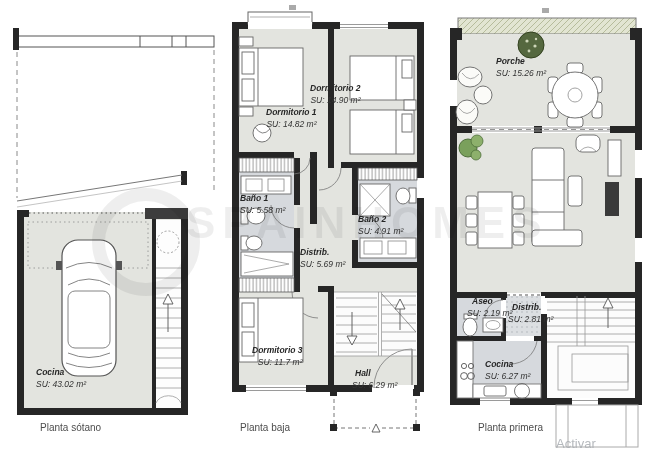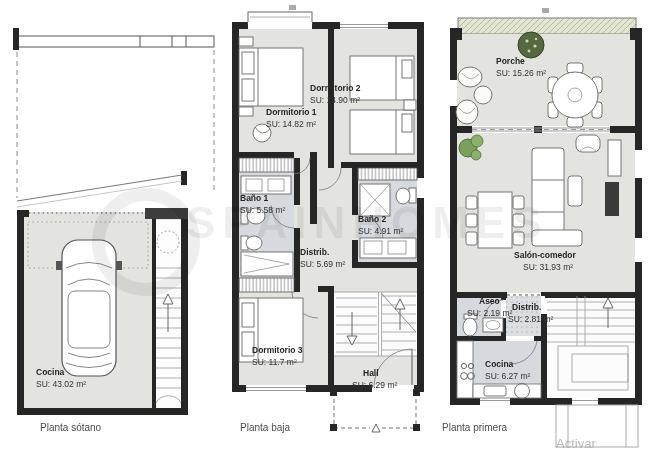--- a/index.html
+++ b/index.html
@@ -1,23 +1,23 @@
 <!DOCTYPE html>
 <html><head>
 <meta charset="utf-8">
 <style>
   html,body{margin:0;padding:0;background:#fff;}
   #sheet{
     position:relative;width:650px;height:450px;background:#ffffff;overflow:hidden;
     font-family:"Liberation Sans",sans-serif;
   }
   #plan-svg{position:absolute;left:0;top:0;}
-  .room-label{position:absolute;white-space:nowrap;line-height:11.5px;z-index:3;}
+  .room-label{position:absolute;white-space:nowrap;line-height:11.5px;z-index:3;font-style:italic;}
   .rn{font-weight:bold;font-size:8.5px;color:#262626;}
-  .ra{font-size:8.5px;color:#333333;}
+  .ra{font-size:8.5px;color:#333333;text-align:right;}
   .plan-title{position:absolute;font-size:10px;color:#4d4d4d;z-index:3;}
   .wm-ring{
     position:absolute;left:92px;top:188px;width:82px;height:82px;border-radius:50%;
     border:13px solid rgba(0,0,0,0.065);z-index:4;pointer-events:none;
   }
   .wm-text{
     position:absolute;left:186px;top:198px;font-size:44px;font-weight:bold;
     letter-spacing:7px;color:rgba(0,0,0,0.065);z-index:4;pointer-events:none;
   }
   .activar{
@@ -421,46 +421,42 @@
 </div>
 <div class="room-label" style="left:358px;top:214px">
   <div class="rn">Baño 2</div>
   <div class="ra">SU: 4.91 m²</div>
 </div>
 <div class="room-label" style="left:252px;top:345px">
   <div class="rn">Dormitorio 3</div>
   <div class="ra">SU: 11.7 m²</div>
 </div>
 <div class="room-label" style="left:352px;top:368px">
-  <div class="rn" style="margin-left:11px">Hall</div>
+  <div class="rn" style="margin-left:3px">Hall</div>
   <div class="ra">SU: 6.29 m²</div>
 </div>
 
 <div class="room-label" style="left:496px;top:56px">
   <div class="rn">Porche</div>
   <div class="ra">SU: 15.26 m²</div>
 </div>
-<div class="room-label" style="left:514px;top:250px">
-  <div class="rn">Salón-comedor</div>
-  <div class="ra" style="margin-left:9px">SU: 31.93 m²</div>
-</div>
 <div class="room-label" style="left:467px;top:296px">
-  <div class="rn" style="margin-left:12px">Aseo</div>
+  <div class="rn" style="margin-left:5px">Aseo</div>
   <div class="ra">SU: 2.19 m²</div>
 </div>
 <div class="room-label" style="left:508px;top:302px">
   <div class="rn" style="margin-left:4px">Distrib.</div>
   <div class="ra">SU: 2.81 m²</div>
 </div>
 <div class="room-label" style="left:485px;top:359px">
   <div class="rn">Cocina</div>
   <div class="ra">SU: 6.27 m²</div>
 </div>
 
 <div class="plan-title" style="left:40px;top:422px">Planta sótano</div>
 <div class="plan-title" style="left:240px;top:422px">Planta baja</div>
-<div class="plan-title" style="left:442px;top:422px">Planta primera</div>
+<div class="plan-title" style="left:478px;top:422px">Planta primera</div>
 
 <div class="wm-ring"></div>
 <div class="wm-text">SPAINHOMES</div>
 <div class="activar">Activar Windows</div>
 
 </div>
 
 </body></html>

